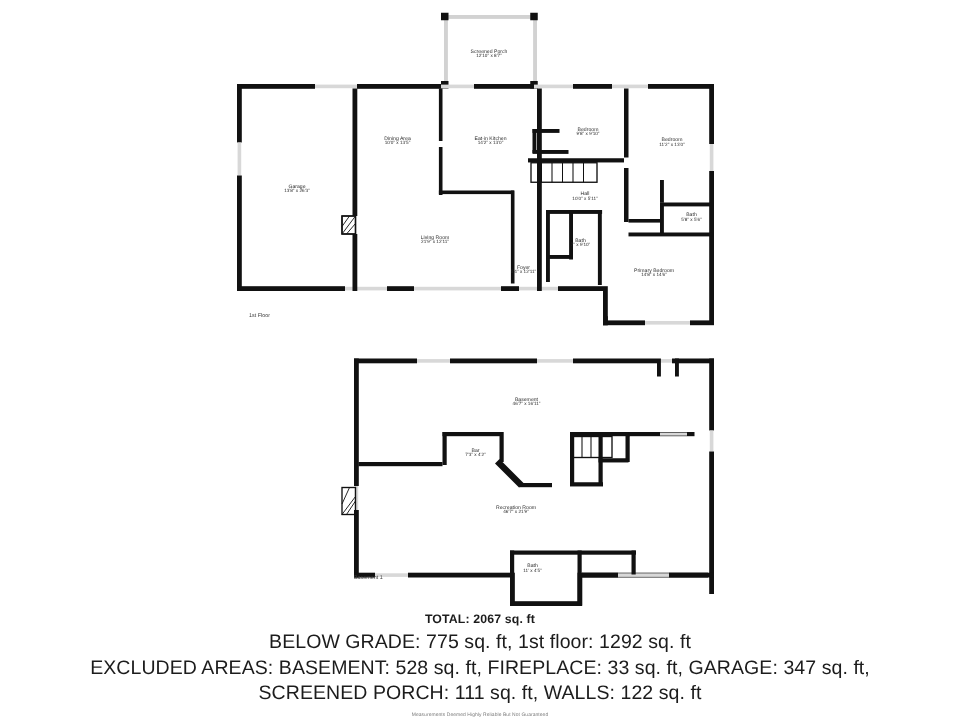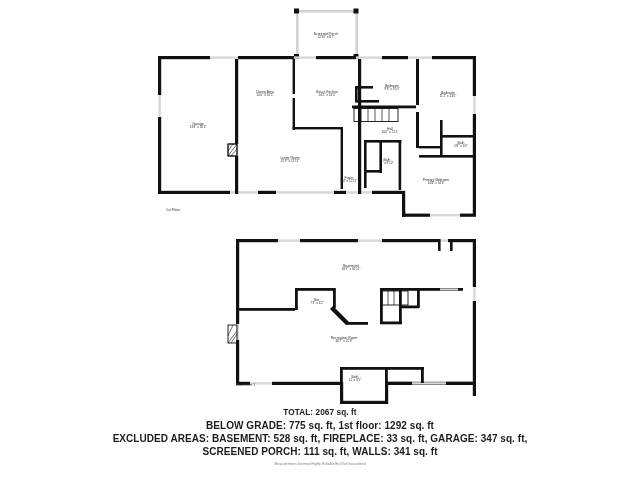--- a/index.html
+++ b/index.html
@@ -76,24 +76,23 @@
     text-align: center;
     color: #1c1c1c;
   }
   .summary .total {
     font-size: 8.2px;
     font-weight: bold;
     letter-spacing: 0.1px;
     margin-bottom: 2.5px;
   }
   .summary .line {
-    font-size: 10px;
+    font-size: 13px;
     letter-spacing: 0.05px;
     margin-bottom: 2.2px;
-    font-weight: bold;
   }
   .summary .disclaimer {
     margin-top: 5px;
     font-size: 3.3px;
     color: #7a7a7a;
     letter-spacing: 0.05px;
   }
 </style>
 </head>
 <body>
@@ -348,17 +347,17 @@
       <span class="rl-dim">11' x 4'5"</span>
     </div>
 
     <div class="floor-caption" style="left:236px; top:385px;">Basement 1</div>
   </div>
 
   <div class="summary">
     <div class="total">TOTAL: 2067 sq. ft</div>
     <div class="line">BELOW GRADE: 775 sq. ft, 1st floor: 1292 sq. ft</div>
     <div class="line">EXCLUDED AREAS: BASEMENT: 528 sq. ft, FIREPLACE: 33 sq. ft, GARAGE: 347 sq. ft,</div>
-    <div class="line">SCREENED PORCH: 111 sq. ft, WALLS: 341 sq. ft</div>
+    <div class="line">SCREENED PORCH: 111 sq. ft, WALLS: 122 sq. ft</div>
     <div class="disclaimer">Measurements Deemed Highly Reliable But Not Guaranteed</div>
   </div>
 
 </div>
 
 </body></html>

